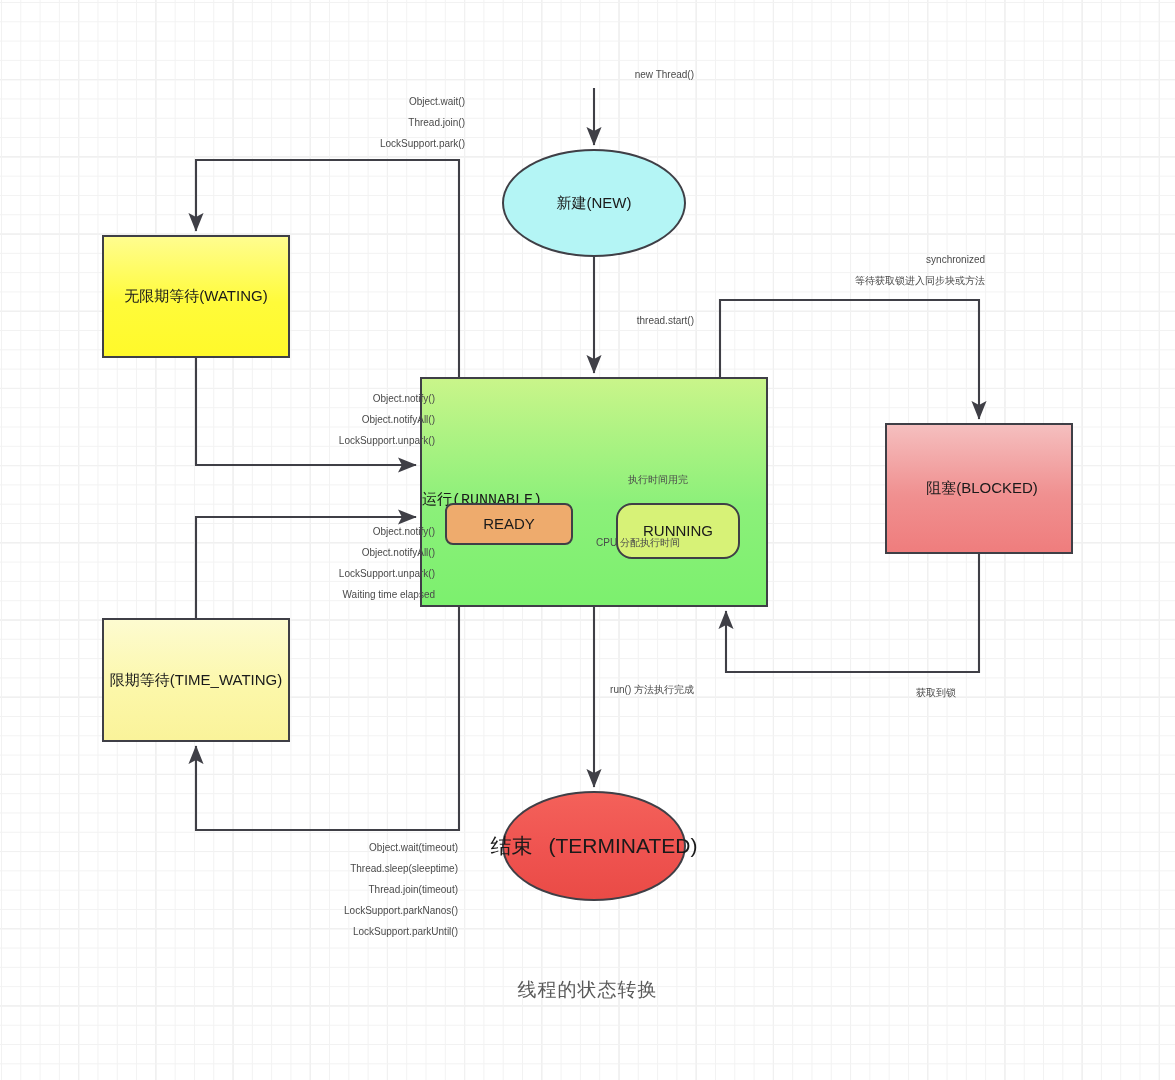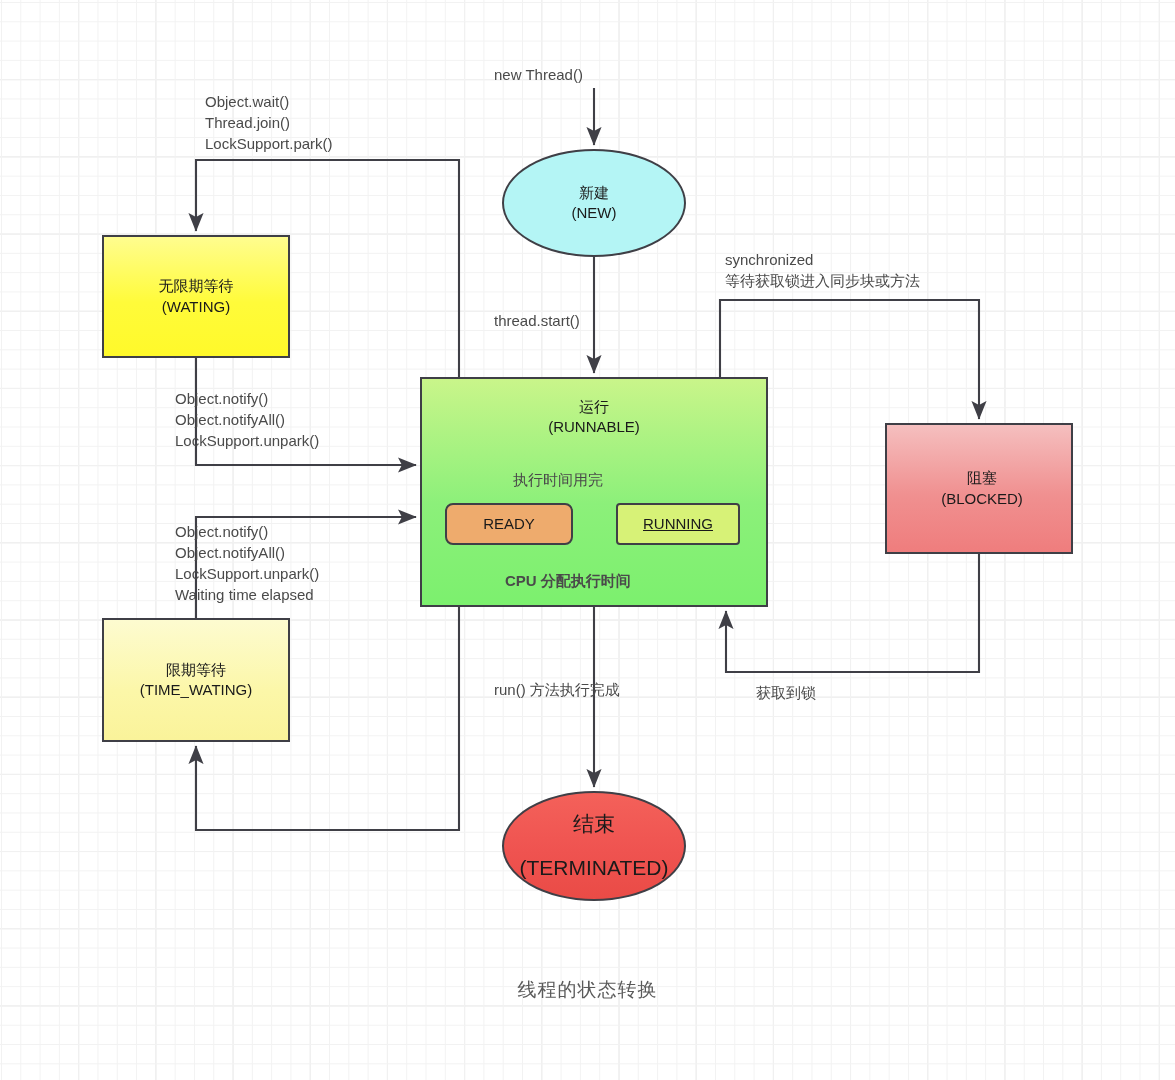--- a/index.html
+++ b/index.html
@@ -30,21 +30,20 @@
     position: absolute;
     left: 0; top: 0;
     width: 1175px;
     height: 1080px;
     pointer-events: none;
   }
   .node {
     position: absolute;
     box-sizing: border-box;
     display: flex;
-    flex-direction: column;
     align-items: center;
     justify-content: center;
     text-align: center;
     color: #1a1a1a;
     line-height: 1.35;
   }
   .node .l1, .node .l2 { display:block; white-space: nowrap; }
 
   
   #node-new {
@@ -66,35 +65,35 @@
     background: linear-gradient(to bottom, #fdfbd0 0%, #fcf7a8 60%, #faf39a 100%);
     font-size: 15px;
   }
   #node-runnable {
     left: 420px; top: 377px; width: 348px; height: 230px;
     border: 2px solid #3f3f46;
     background: linear-gradient(to bottom, #c9f58a 0%, #8cf07a 55%, #7cf06e 100%);
     font-size: 15px;
     justify-content: flex-start;
     padding-top: 18px;
+    font-family: Liberation Mono, monospace;
   }
   #node-ready {
     left: 445px; top: 503px; width: 128px; height: 42px;
     border: 2px solid #3f3f46;
     border-radius: 8px;
     background: #eeab6d;
     font-size: 15px;
   }
   #node-running {
-    left: 616px; top: 503px; width: 124px; height: 42px;
-    border: 2px solid #3f3f46;
-    border-radius: 4px;
+    left: 616px; top: 503px; width: 124px; height: 56px;
+    border: 2px solid #3f3f46;
+    border-radius: 16px;
     background: #d7f277;
     font-size: 15px;
-    text-decoration: underline;
   }
   #node-blocked {
     left: 885px; top: 423px; width: 188px; height: 131px;
     border: 2px solid #3f3f46;
     background: linear-gradient(to bottom, #f5bfbf 0%, #f09090 55%, #ef7d7d 100%);
     font-size: 15px;
     padding-left: 6px;
   }
   #node-terminated {
     left: 502px; top: 791px; width: 184px; height: 110px;
@@ -102,23 +101,23 @@
     border-radius: 50%;
     background: linear-gradient(to bottom, #f4615a 0%, #ef5350 55%, #ea4b46 100%);
     font-size: 21px;
     gap: 16px;
   }
 
   
   .elabel {
     position: absolute;
     color: #4a4a4a;
-    font-size: 15px;
+    font-size: 10px;
     line-height: 21px;
-    text-align: left;
+    text-align: right;
     white-space: nowrap;
   }
 
   #title {
     position: absolute;
     left: 0; top: 977px; width: 1175px;
     text-align: center;
     font-size: 19px;
     font-weight: normal;
     color: #5a5a5a;
@@ -216,29 +215,36 @@
     <span>LockSupport.unpark()</span>
   </div>
 
   <div class="elabel" style="left:175px; top:521px; width:260px;">
     <span>Object.notify()</span><br>
     <span>Object.notifyAll()</span><br>
     <span>LockSupport.unpark()</span><br>
     <span>Waiting time elapsed</span>
   </div>
 
+  <div class="elabel" style="left:198px; top:837px; width:260px;">
+    <span>Object.wait(timeout)</span><br>
+    <span>Thread.sleep(sleeptime)</span><br>
+    <span>Thread.join(timeout)</span><br>
+    <span>LockSupport.parkNanos()</span><br>
+    <span>LockSupport.parkUntil()</span>
+  </div>
 
   <div class="elabel" style="left:725px; top:249px; width:260px;">
     <span>synchronized</span><br>
     <span>等待获取锁进入同步块或方法</span>
   </div>
 
   <div class="elabel" style="left:756px; top:682px; width:200px;">获取到锁</div>
 
   <div class="elabel" style="left:494px; top:679px; width:200px;">run() 方法执行完成</div>
 
   <div class="elabel" style="left:513px; top:469px; width:175px;">执行时间用完</div>
 
-  <div class="elabel" style="left:505px; top:570px; width:175px;font-weight:bold;">CPU 分配执行时间</div>
+  <div class="elabel" style="left:505px; top:532px; width:175px;">CPU 分配执行时间</div>
 
   <div id="title">线程的状态转换</div>
 
 </div>
 
 </body></html>

